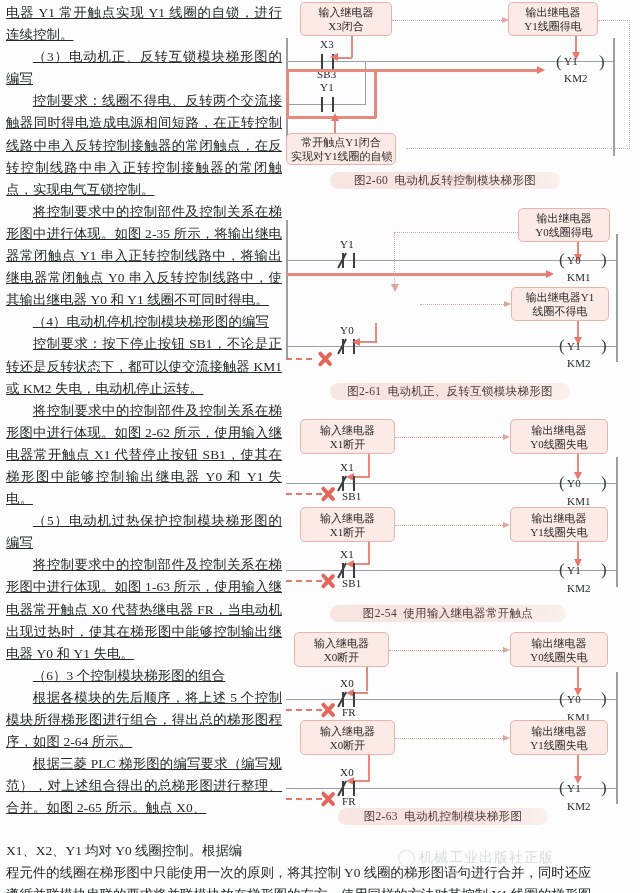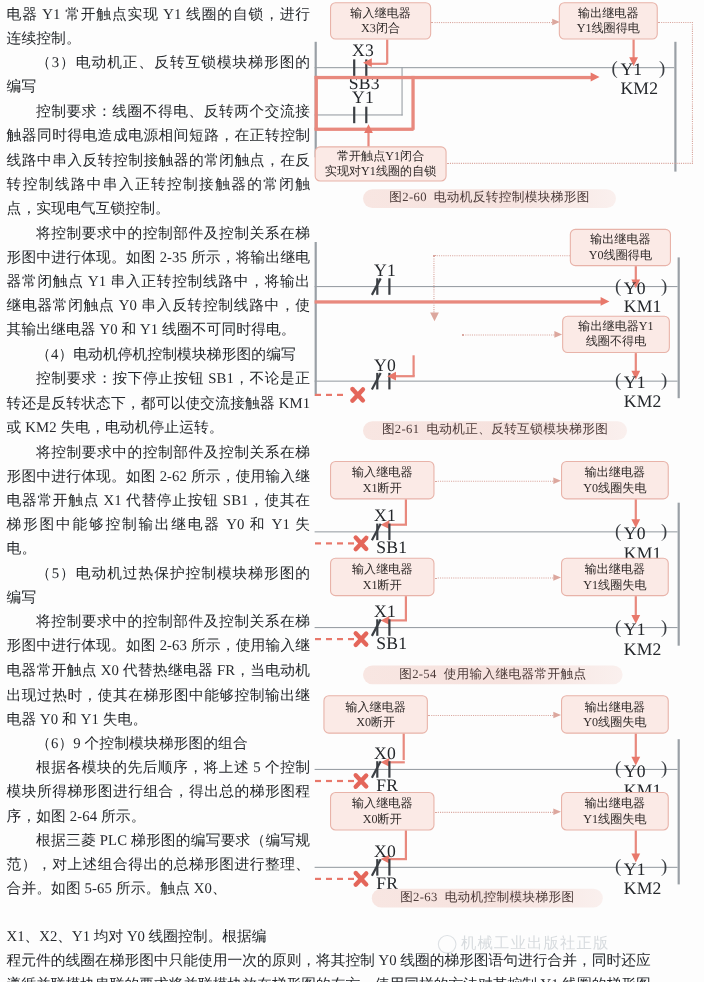--- a/index.html
+++ b/index.html
@@ -19,20 +19,21 @@
   
   #text-col {
     position: absolute;
     left: 6px; top: 2px;
     width: 276px; height: 838px;
     font-size: 13.4px;
     line-height: 22.1px;
     color: #25282c;
     text-align: justify;
     letter-spacing: 0.1px;
+    text-decoration: underline;
   }
   #text-col p { margin: 0; text-indent: 0; }
   #text-col p.ind { text-indent: 2em; }
 
   
   #bottom-text {
     position: absolute;
     left: 6px; top: 840px;
     width: 630px;
     font-size: 13.4px;
@@ -95,21 +96,21 @@
     line-height: 14px;
     text-align: center;
     padding: 3px 4px 3px 4px;
     display: flex; flex-direction: column;
     justify-content: center;
   }
   .callout span { display:block; white-space: nowrap; }
 
   .lbl {
     position: absolute;
-    font-size: 16px;
+    font-size: 11px;
     color: #24272b;
     white-space: nowrap;
     letter-spacing: .2px;
   }
 
   
   .contact { position: absolute; }
   .contact .bar { position:absolute; top:0; width:1.8px; height:100%; background:#3b3f44; }
   .contact .bar.l { left: 0; }
   .contact .bar.r { right: 0; }
@@ -147,24 +148,24 @@
 
   <div id="text-col">
     <p>电器 Y1 常开触点实现 Y1 线圈的自锁，进行连续控制。</p>
     <p class="ind">（3）电动机正、反转互锁模块梯形图的编写</p>
     <p class="ind">控制要求：线圈不得电、反转两个交流接触器同时得电造成电源相间短路，在正转控制线路中串入反转控制接触器的常闭触点，在反转控制线路中串入正转控制接触器的常闭触点，实现电气互锁控制。</p>
     <p class="ind">将控制要求中的控制部件及控制关系在梯形图中进行体现。如图 2-35 所示，将输出继电器常闭触点 Y1 串入正转控制线路中，将输出继电器常闭触点 Y0 串入反转控制线路中，使其输出继电器 Y0 和 Y1 线圈不可同时得电。</p>
     <p class="ind">（4）电动机停机控制模块梯形图的编写</p>
     <p class="ind">控制要求：按下停止按钮 SB1，不论是正转还是反转状态下，都可以使交流接触器 KM1 或 KM2 失电，电动机停止运转。</p>
     <p class="ind">将控制要求中的控制部件及控制关系在梯形图中进行体现。如图 2-62 所示，使用输入继电器常开触点 X1 代替停止按钮 SB1，使其在梯形图中能够控制输出继电器 Y0 和 Y1 失电。</p>
     <p class="ind">（5）电动机过热保护控制模块梯形图的编写</p>
-    <p class="ind">将控制要求中的控制部件及控制关系在梯形图中进行体现。如图 2-63 所示，使用输入继电器常开触点 X0 代替热继电器 FR，当电动机出现过热时，使其在梯形图中能够控制输出继电器 Y0 和 Y1 失电。</p>
-    <p class="ind">（6）9 个控制模块梯形图的组合</p>
+    <p class="ind">将控制要求中的控制部件及控制关系在梯形图中进行体现。如图 1-63 所示，使用输入继电器常开触点 X0 代替热继电器 FR，当电动机出现过热时，使其在梯形图中能够控制输出继电器 Y0 和 Y1 失电。</p>
+    <p class="ind">（6）3 个控制模块梯形图的组合</p>
     <p class="ind">根据各模块的先后顺序，将上述 5 个控制模块所得梯形图进行组合，得出总的梯形图程序，如图 2-64 所示。</p>
-    <p class="ind">根据三菱 PLC 梯形图的编写要求（编写规范），对上述组合得出的总梯形图进行整理、合并。如图 5-65 所示。触点 X0、</p>
+    <p class="ind">根据三菱 PLC 梯形图的编写要求（编写规范），对上述组合得出的总梯形图进行整理、合并。如图 2-65 所示。触点 X0、</p>
   </div>
 
   <div class="figure" style="left:286px; top:0px; width:354px; height:195px;">
 
     <div class="rail" style="left:327px; top:38px; width:1.6px; height:118px;"></div>
 
     <div class="rail" style="left:0px; top:38px; width:1.6px; height:105px;"></div>
 
     <div class="wire" style="left:0px; top:61px; width:327px; height:1.4px;"></div>
 
@@ -209,21 +210,21 @@
     </div>
 
     <div class="redwire" style="left:289px; top:36px; width:2px; height:17px;"></div>
     <div class="arr down" style="left:285.5px; top:52px;"></div>
 
     <div class="coil" style="left:270px; top:53px;">(</div>
     <div class="lbl" style="left:278px; top:55px;">Y1</div>
     <div class="coil" style="left:313px; top:53px;">)</div>
     <div class="lbl" style="left:278px; top:72px;">KM2</div>
 
-    <div class="callout" style="left:0px; top:133px; width:120px; height:32px;">
+    <div class="callout" style="left:0px; top:133px; width:110px; height:32px;">
       <span>常开触点Y1闭合</span>
       <span>实现对Y1线圈的自锁</span>
     </div>
     <div class="redwire" style="left:48px; top:120px; width:2px; height:13px;"></div>
     <div class="arr up" style="left:44.5px; top:113px;"></div>
 
     <div class="dotted" style="left:120px; top:148px; width:224px;"></div>
     <div class="dottedv" style="left:343px; top:20px; height:129px;"></div>
     <div class="dotted" style="left:312px; top:20px; width:32px;"></div>
 

